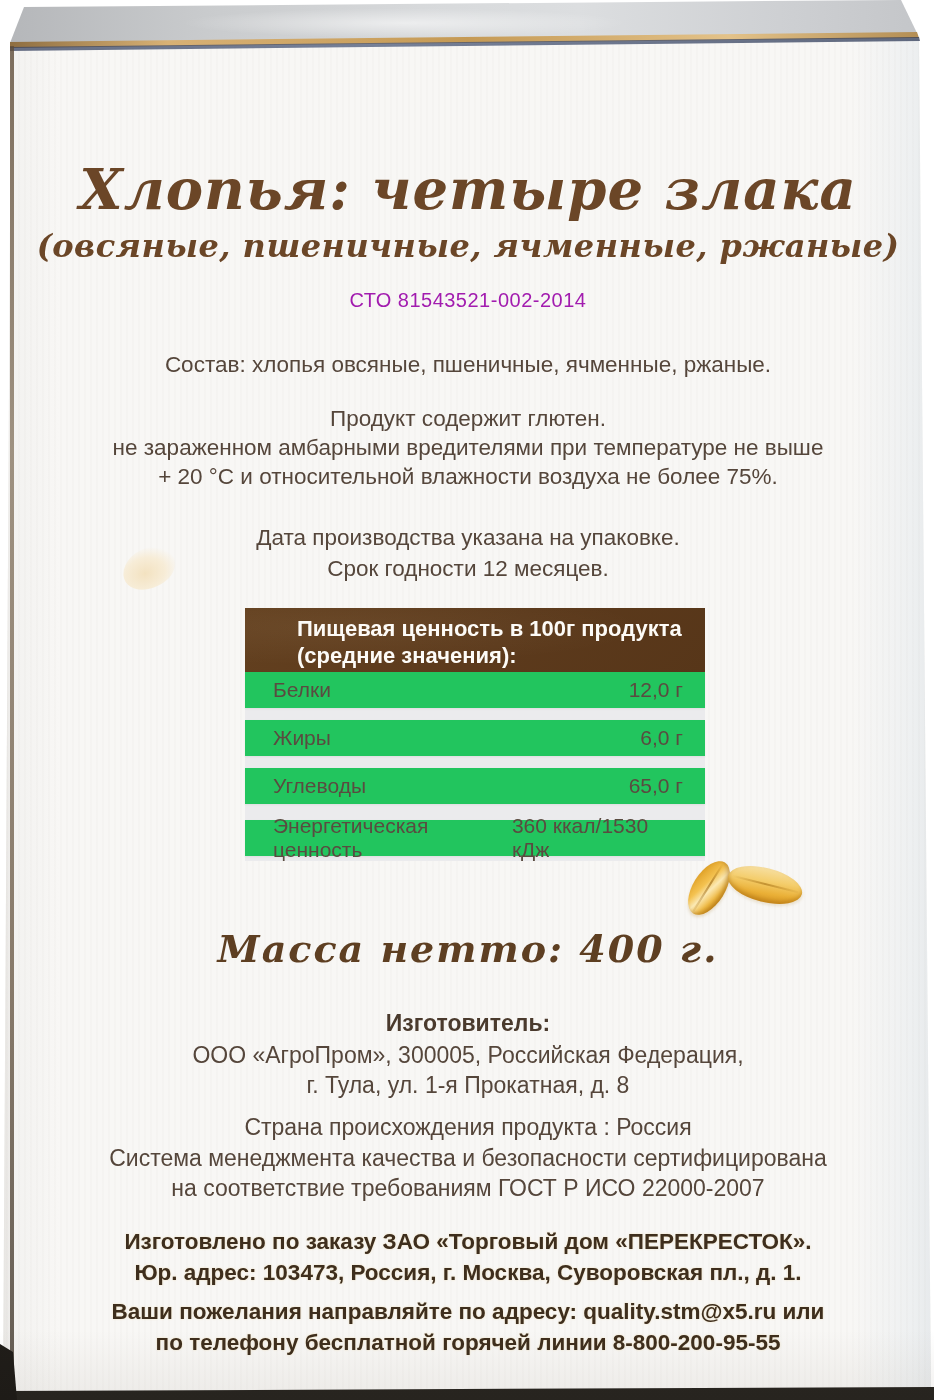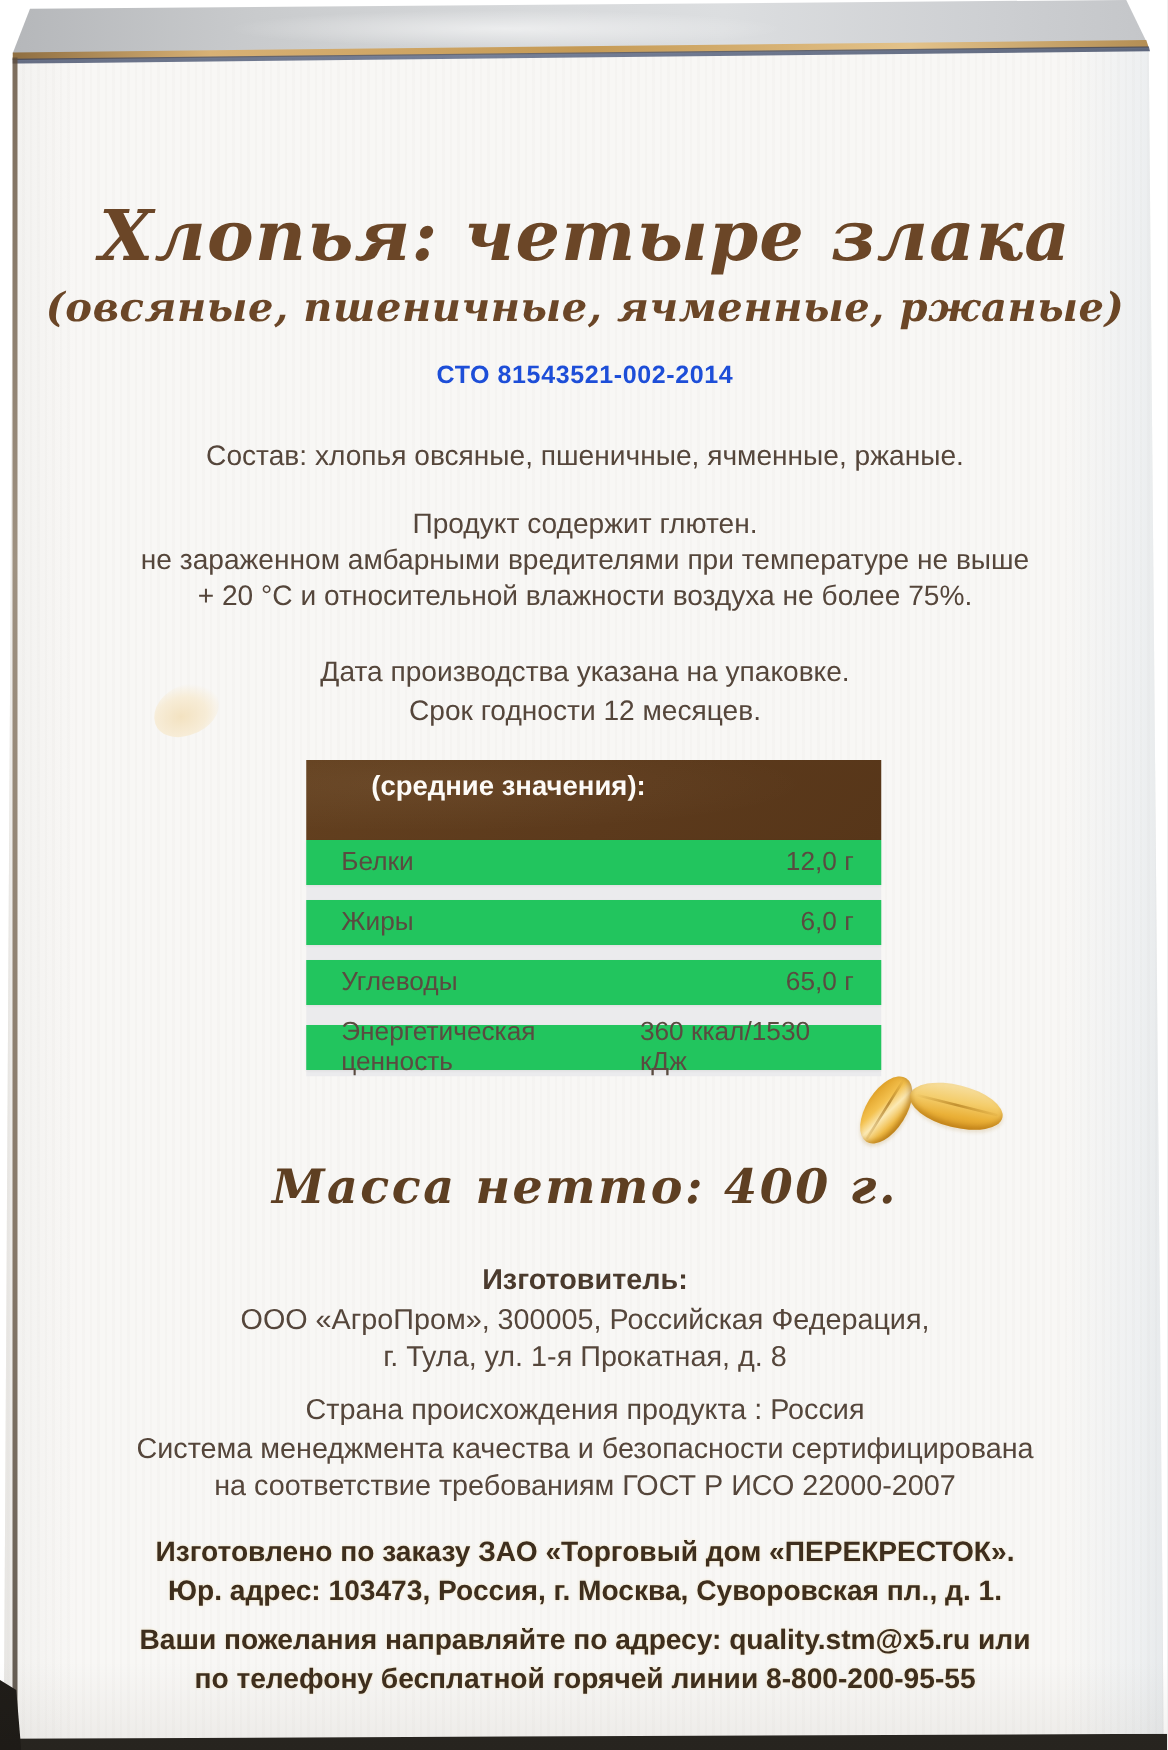--- a/index.html
+++ b/index.html
@@ -58,21 +58,21 @@
     opacity:.8;
   }
   
   .center-text{position:absolute;left:14px;width:908px;text-align:center;}
   .serif-display{
     font-family:"DejaVu Serif","Liberation Serif",serif;
     font-style:italic;font-weight:bold;color:#6b4627;
   }
   .title{top:156px;font-size:56px;letter-spacing:1px;}
   .subtitle{top:227px;font-size:32px;letter-spacing:.5px;}
-  .sto{top:289px;font-size:20px;font-weight:bold;color:#1d4ed8;letter-spacing:.5px;}
+  .sto{top:289px;font-size:20px;font-weight:normal;color:#a21caf;letter-spacing:.5px;}
   .body-text{color:#55463b;font-size:22.5px;line-height:29px;}
   .sostav{top:350px;}
   .storage{top:404px;}
   .dates{top:522px;line-height:31px;}
   
   .nutrition{position:absolute;left:245px;top:608px;width:460px;}
   .nutrition-header{
     background:
       radial-gradient(ellipse at 20% 30%,rgba(255,235,200,.06),rgba(0,0,0,0) 60%),
       linear-gradient(135deg,#63401f 0%,#5c3a1c 55%,#573619 100%);
@@ -159,20 +159,21 @@
     <div>+ 20 °С и относительной влажности воздуха не более 75%.</div>
   </div>
 
   <div class="center-text body-text dates">
     <div>Дата производства указана на упаковке.</div>
     <div>Срок годности 12 месяцев.</div>
   </div>
 
   <div class="nutrition">
     <div class="nutrition-header">
+      <div>Пищевая ценность в 100г продукта</div>
       <div>(средние значения):</div>
     </div>
     <div class="nutrition-rows">
       <div class="nutrition-row">
         <span>Белки</span>
         <span>12,0 г</span>
       </div>
       <div class="nutrition-gap"></div>
       <div class="nutrition-row">
         <span>Жиры</span>

